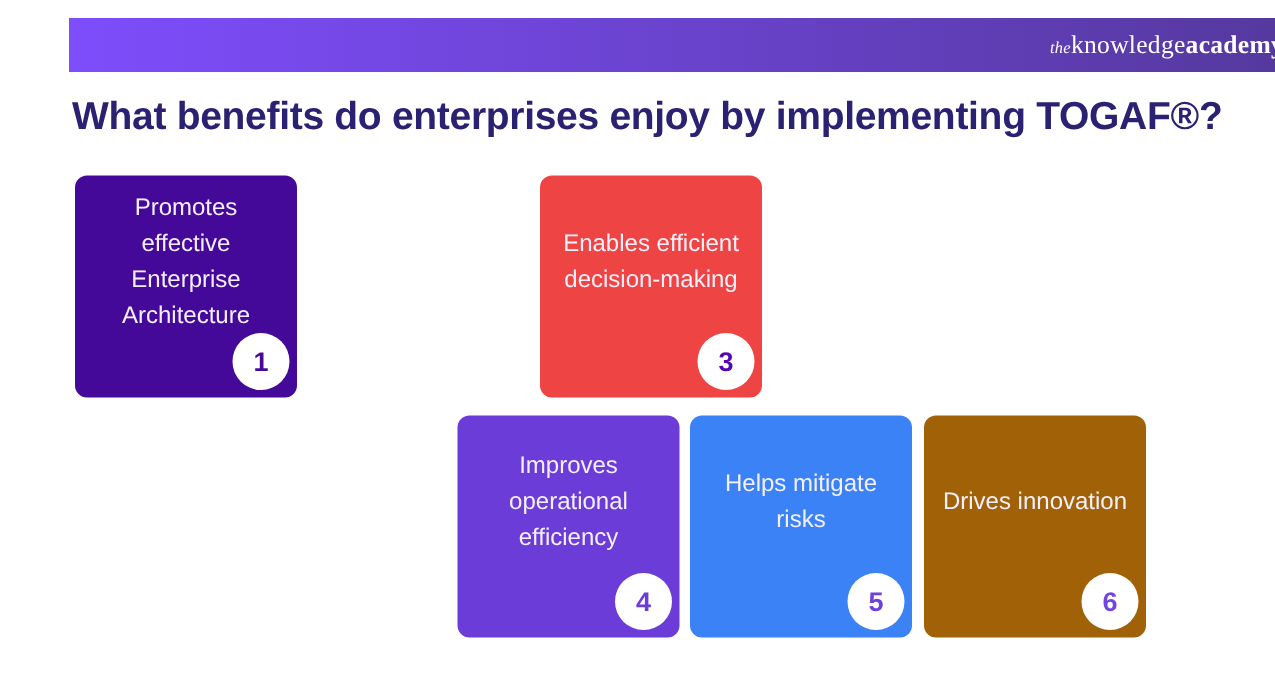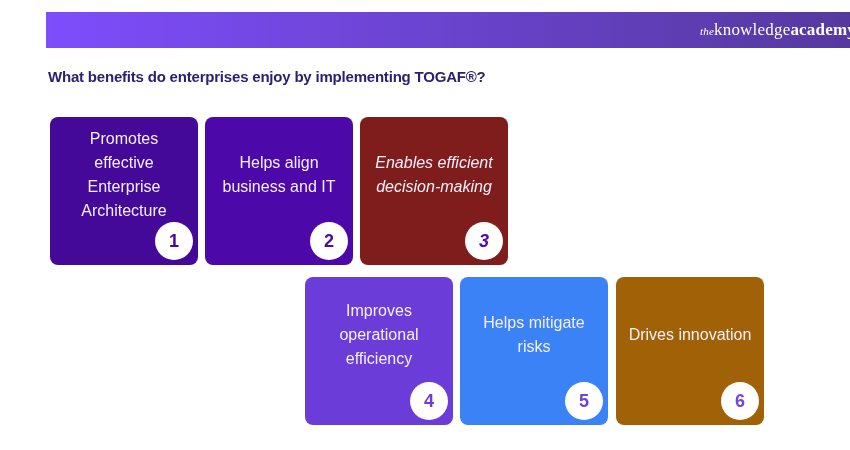--- a/index.html
+++ b/index.html
@@ -46,21 +46,21 @@
     font-size: 17px;
     font-weight: 700;
   }
 
   
   .page-title {
     position: absolute;
     left: 48px;
     top: 63px;
     width: 770px;
-    font-size: 15px;
+    font-size: 26px;
     line-height: 28px;
     font-weight: 700;
     letter-spacing: -0.2px;
     color: #2b2173;
   }
 
   
   .card {
     position: absolute;
     width: 148px;
@@ -112,26 +112,22 @@
     </div>
   </div>
 
   <div class="page-title" style="color: rgb(43, 33, 115);">What benefits do enterprises enjoy by implementing TOGAF®?</div>
 
   <div class="card card-1" style="background-color: rgb(69, 9, 154);">
     <div class="card-text">Promotes effective Enterprise Architecture</div>
     <div class="card-number" style="color: rgb(69, 9, 154);">1</div>
   </div>
 
-  <div class="card card-2" style="background-color: rgb(76, 8, 168);">
-    <div class="card-text">Helps align business and IT</div>
-    <div class="card-number" style="color: rgb(76, 8, 168);">2</div>
-  </div>
 
-  <div class="card card-3" style="background-color: #7f1d1d; font-style: italic;">
+  <div class="card card-3" style="background-color: #ef4444;">
     <div class="card-text">Enables efficient decision-making</div>
     <div class="card-number" style="color: rgb(82, 8, 179);">3</div>
   </div>
 
   <div class="card card-4" style="background-color: rgb(108, 60, 217);">
     <div class="card-text">Improves operational efficiency</div>
     <div class="card-number" style="color: rgb(108, 60, 217);">4</div>
   </div>
 
   <div class="card card-5" style="background-color: #3b82f6;">

